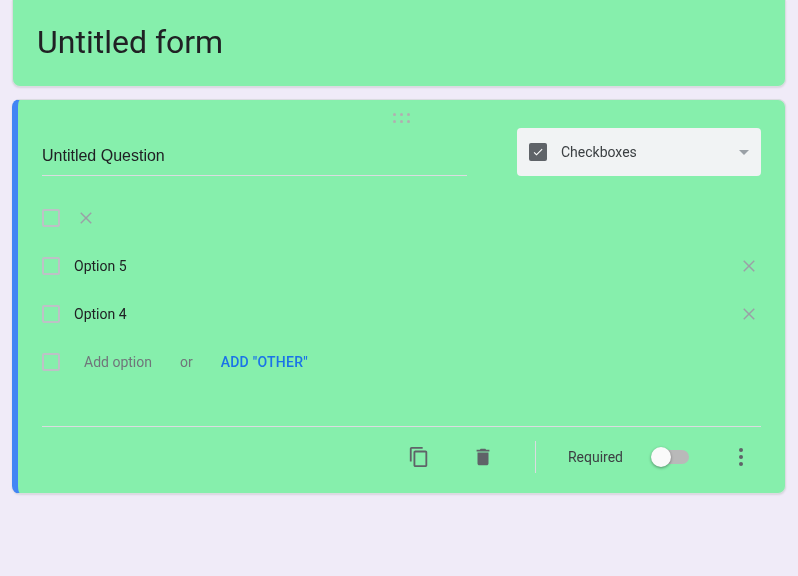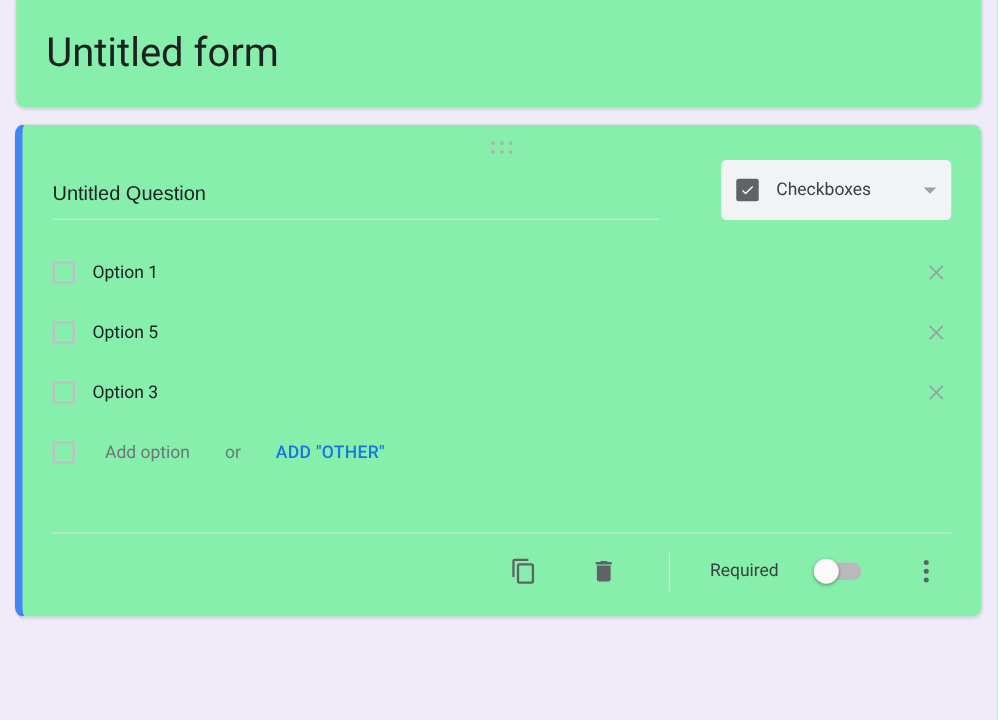--- a/index.html
+++ b/index.html
@@ -78,21 +78,21 @@
       font-size: 16px;
       color: #202124;
       width: 100%;
       border: none;
       border-bottom: 1px solid #dadce0;
       padding: 8px 0 10px 0;
       outline: none;
       background: transparent;
     }
     .type-selector {
-      width: 184px;
+      width: 244px;
       height: 48px;
       background: #f1f3f4;
       border-radius: 4px;
       display: flex;
       align-items: center;
       padding: 0 12px;
       cursor: pointer;
       gap: 14px;
       margin-top: -8px;
     }
@@ -276,41 +276,40 @@
               </svg>
           </div>
           <span class="type-label">Checkboxes</span>
           <div class="type-arrow"></div>
         </div>
       </div>
 
       <div class="options-list">
         <div class="option-row">
           <div class="checkbox-box"></div>
-          <div class="option-text">Option 1</div>
           <div class="option-remove">
             <svg viewBox="0 0 24 24">
                 <line x1="5" y1="5" x2="19" y2="19"></line>
                 <line x1="19" y1="5" x2="5" y2="19"></line>
               </svg>
           </div>
         </div>
         <div class="option-row">
           <div class="checkbox-box"></div>
           <div class="option-text">Option 5</div>
           <div class="option-remove">
             <svg viewBox="0 0 24 24">
                 <line x1="5" y1="5" x2="19" y2="19"></line>
                 <line x1="19" y1="5" x2="5" y2="19"></line>
               </svg>
           </div>
         </div>
         <div class="option-row">
           <div class="checkbox-box"></div>
-          <div class="option-text">Option 3</div>
+          <div class="option-text">Option 4</div>
           <div class="option-remove">
             <svg viewBox="0 0 24 24">
                 <line x1="5" y1="5" x2="19" y2="19"></line>
                 <line x1="19" y1="5" x2="5" y2="19"></line>
               </svg>
           </div>
         </div>
         <div class="add-option-row">
           <div class="checkbox-box"></div>
           <span class="add-option-text">Add option</span>

